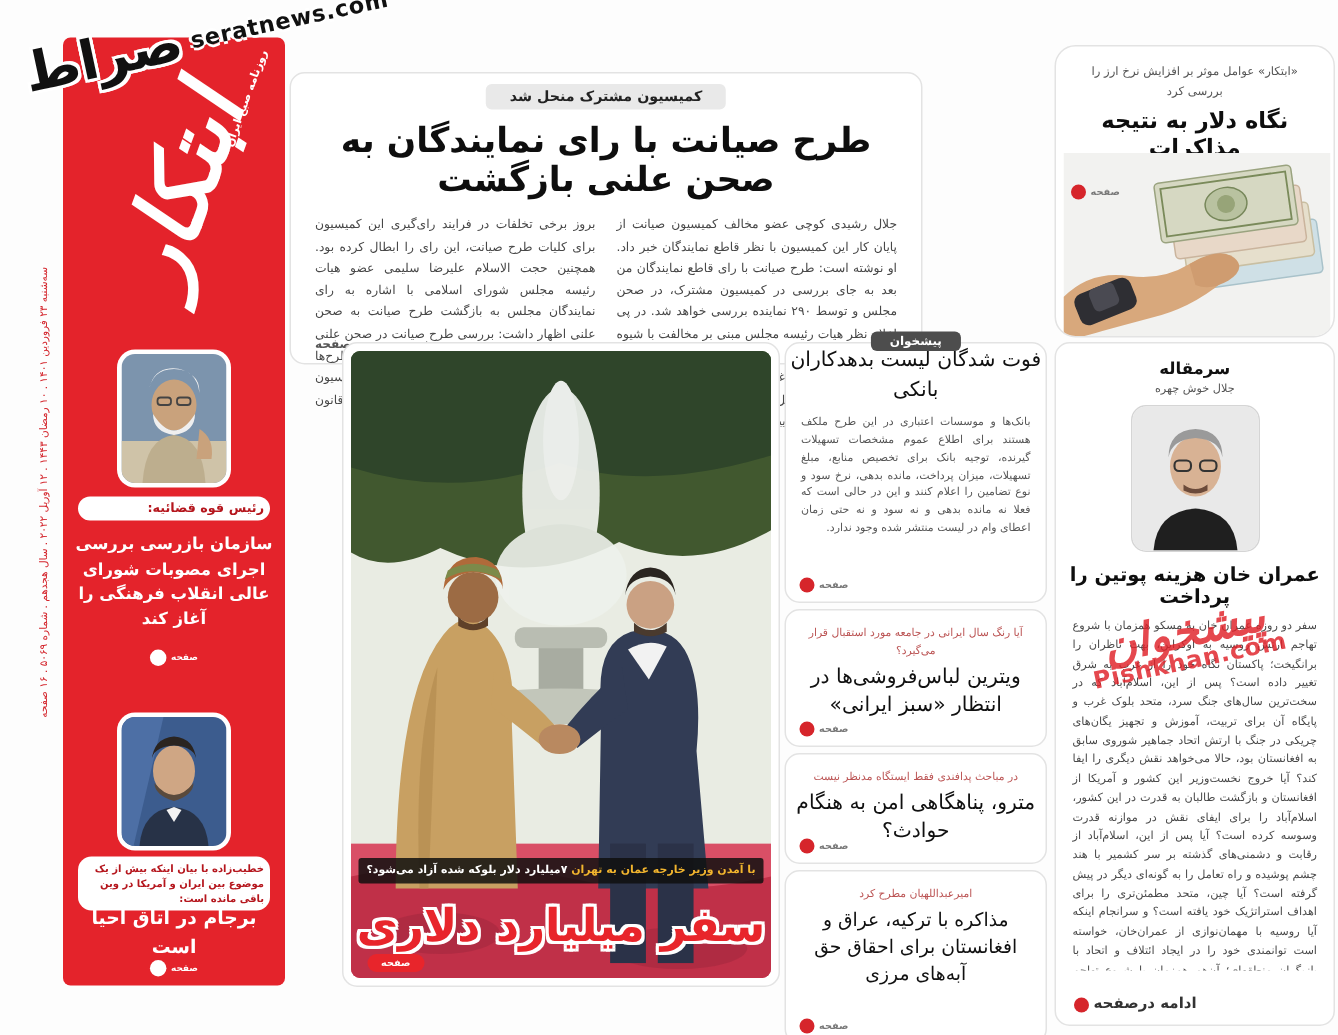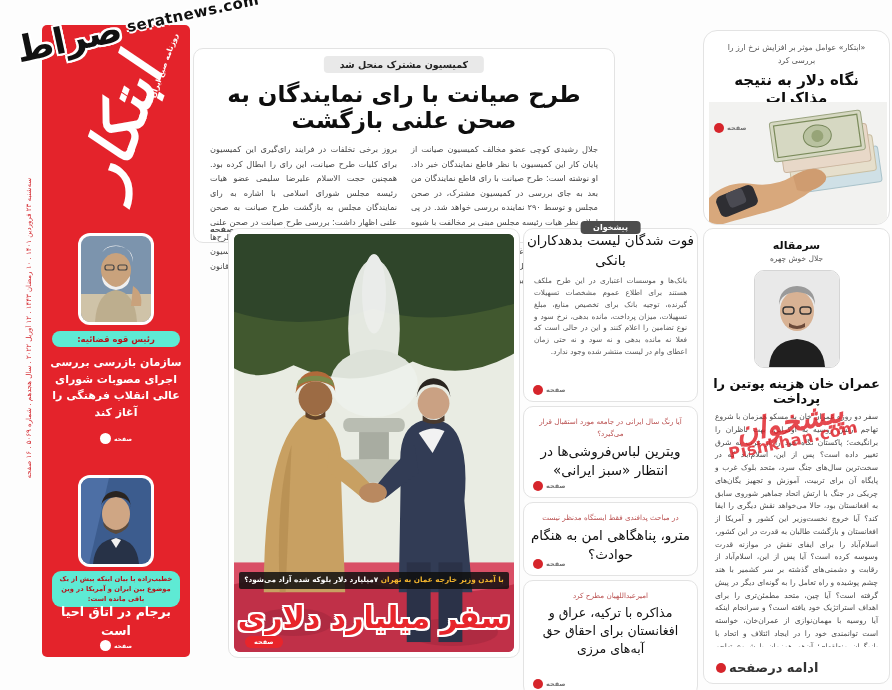--- a/index.html
+++ b/index.html
@@ -18,22 +18,22 @@
   
   .banner{position:absolute;left:42px;top:25px;width:148px;height:632px;background:#e4232b;border-radius:5px;}
   .logoArea{position:absolute;top:6px;left:0;width:148px;height:205px;overflow:visible;color:#fff;}
   .logoWord{position:absolute;top:58px;left:-12px;width:180px;text-align:center;
       font-size:62px;font-weight:bold;font-style:italic;transform:rotate(-70deg);letter-spacing:-4px;}
   .logoTag{position:absolute;top:30px;left:88px;font-size:7.5px;font-weight:bold;transform:rotate(-70deg);white-space:nowrap;}
   .bframe{display:block;margin:0 auto;width:76px;height:92px;background:#fff;border-radius:12px;padding:3px;box-sizing:border-box;}
   .bframe svg{width:100%;height:100%;border-radius:9px;display:block;}
   .bframe1{position:absolute;top:208px;left:36px;}
   .bframe2{position:absolute;top:450px;left:36px;}
-  .bpill{position:absolute;left:10px;width:128px;background:#5eead4;border-radius:9px;
-      color:#b5161d;font-weight:bold;text-align:center;box-sizing:border-box;padding:3px 4px;}
+  .bpill{position:absolute;left:10px;width:128px;background:#ffffff;border-radius:9px;
+      color:#b5161d;font-weight:bold;box-sizing:border-box;padding:3px 4px;}
   .bpill1{top:306px;font-size:8.5px;}
   .bpill2{top:546px;font-size:6.7px;line-height:1.5;}
   .btitle{position:absolute;left:6px;width:136px;color:#fff;font-weight:bold;text-align:center;line-height:1.5;}
   .btitle1{top:330px;font-size:11px;}
   .btitle2{top:578px;font-size:12.5px;}
   .bchip{position:absolute;left:50%;transform:translateX(-50%);display:flex;align-items:center;gap:3px;}
   .bchip1{top:408px;}
   .bchip2{top:615px;}
   .bchip .w{font-size:6px;color:#fff;font-weight:bold;}
   .bchip .c{width:11px;height:11px;border-radius:50%;background:#fff;}
@@ -90,21 +90,21 @@
   .mcard .chip{position:absolute;left:9px;bottom:6px;}
 
   
   .edit{left:703px;top:228px;width:187px;height:456px;}
   .edit-sec{text-align:center;font-size:11px;font-weight:bold;color:#111;margin-top:10px;}
   .edit-author{text-align:center;font-size:7.5px;color:#555;margin-top:2px;}
   .edit-photo{display:block;margin:7px auto 0;width:84px;height:96px;border:1px solid #d5d5d5;border-radius:10px;}
   .edit-headline{text-align:center;font-size:13px;font-weight:bold;color:#0e0e0e;margin-top:8px;}
   .edit-body{padding:5px 11px 0;font-size:7.5px;line-height:1.7;text-align:justify;color:#4a4a4a;height:236px;overflow:hidden;}
   .edit .chip{position:absolute;left:12px;bottom:8px;}
-  .edit .chip .w{font-size:13px;color:#333;}
+  .edit .chip .w{font-size:10px;color:#333;}
 
   
   .wm{position:absolute;left:688px;top:404px;width:205px;transform:rotate(-12deg);
       text-align:center;color:#e02028;opacity:.82;z-index:7;pointer-events:none;direction:ltr;}
   .wm-fa{font-size:30px;font-weight:bold;font-style:italic;}
   .wm-url{font-size:16px;font-weight:bold;margin-top:-8px;letter-spacing:.5px;}
 </style>
 </head>
 <body>
 

